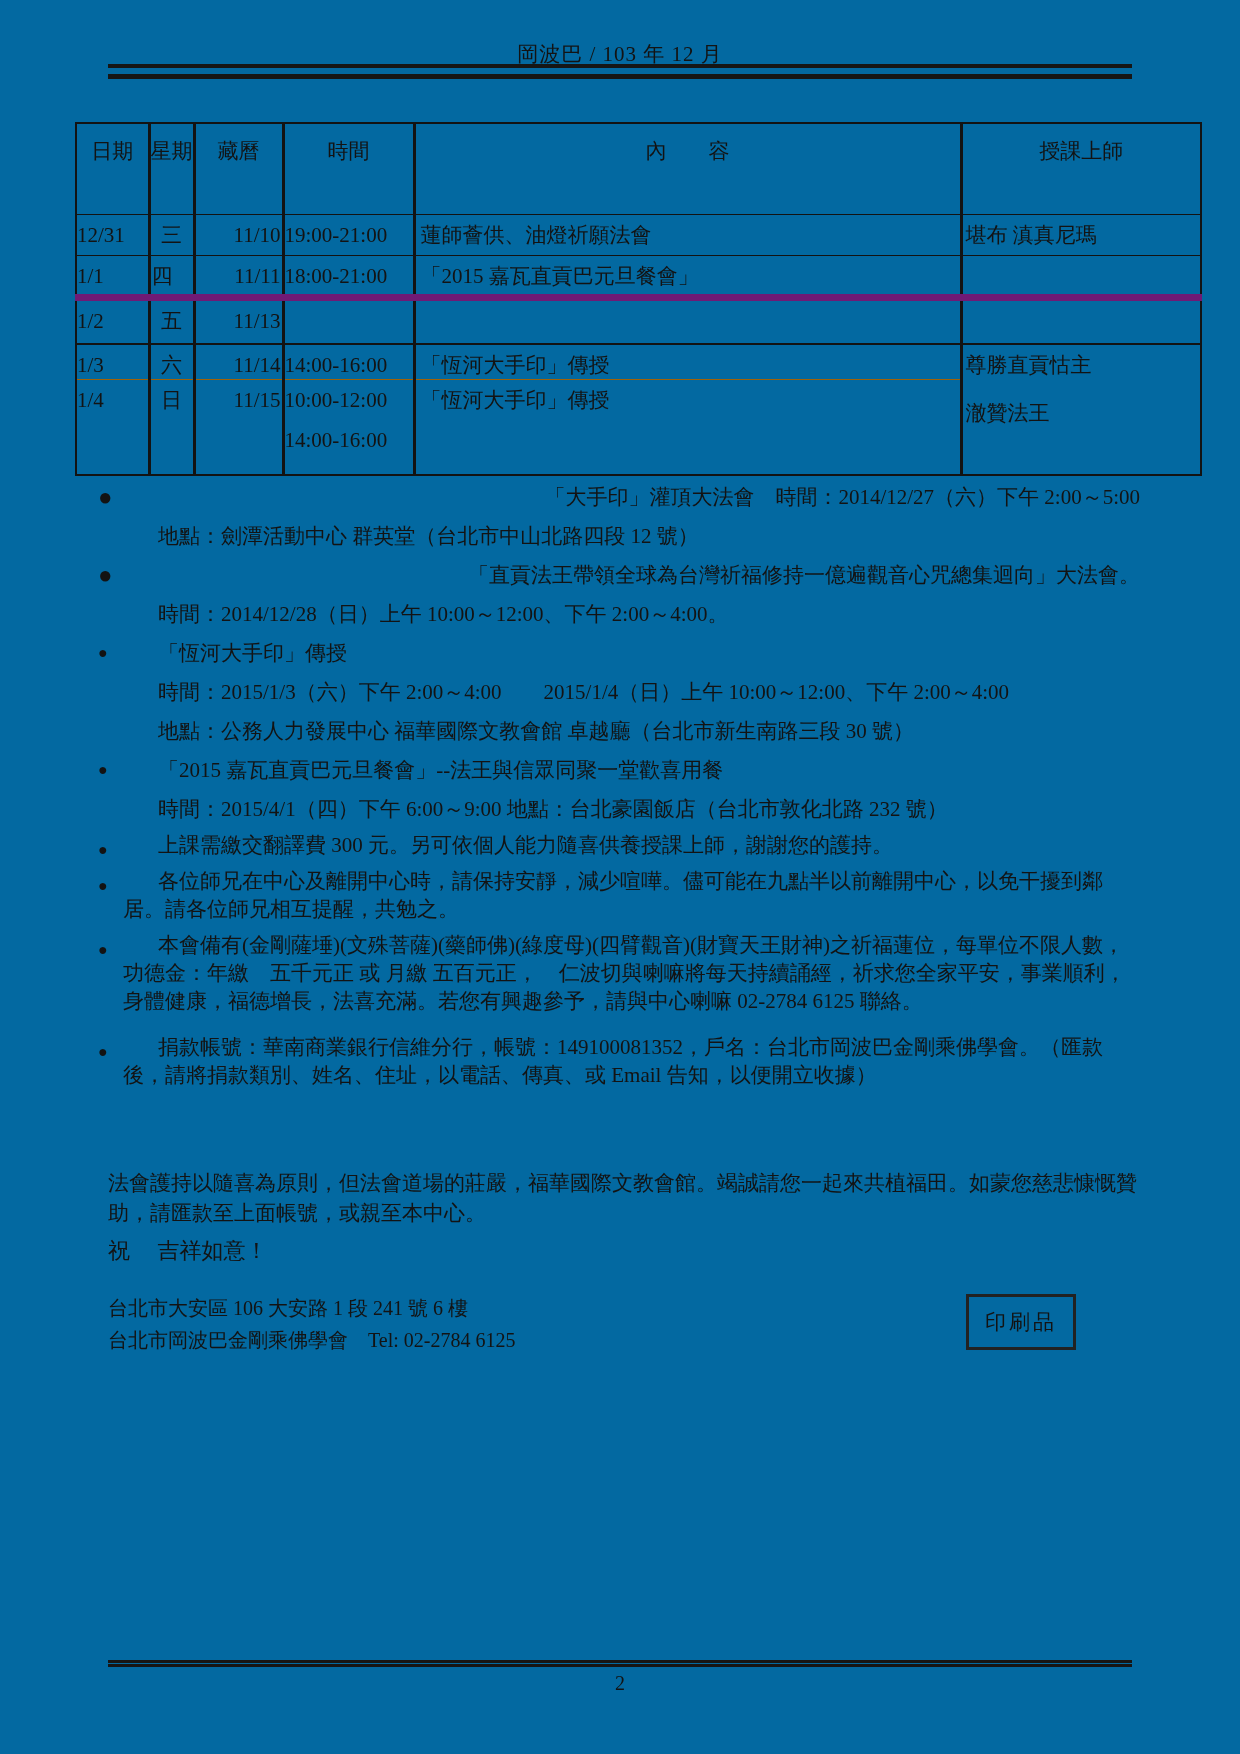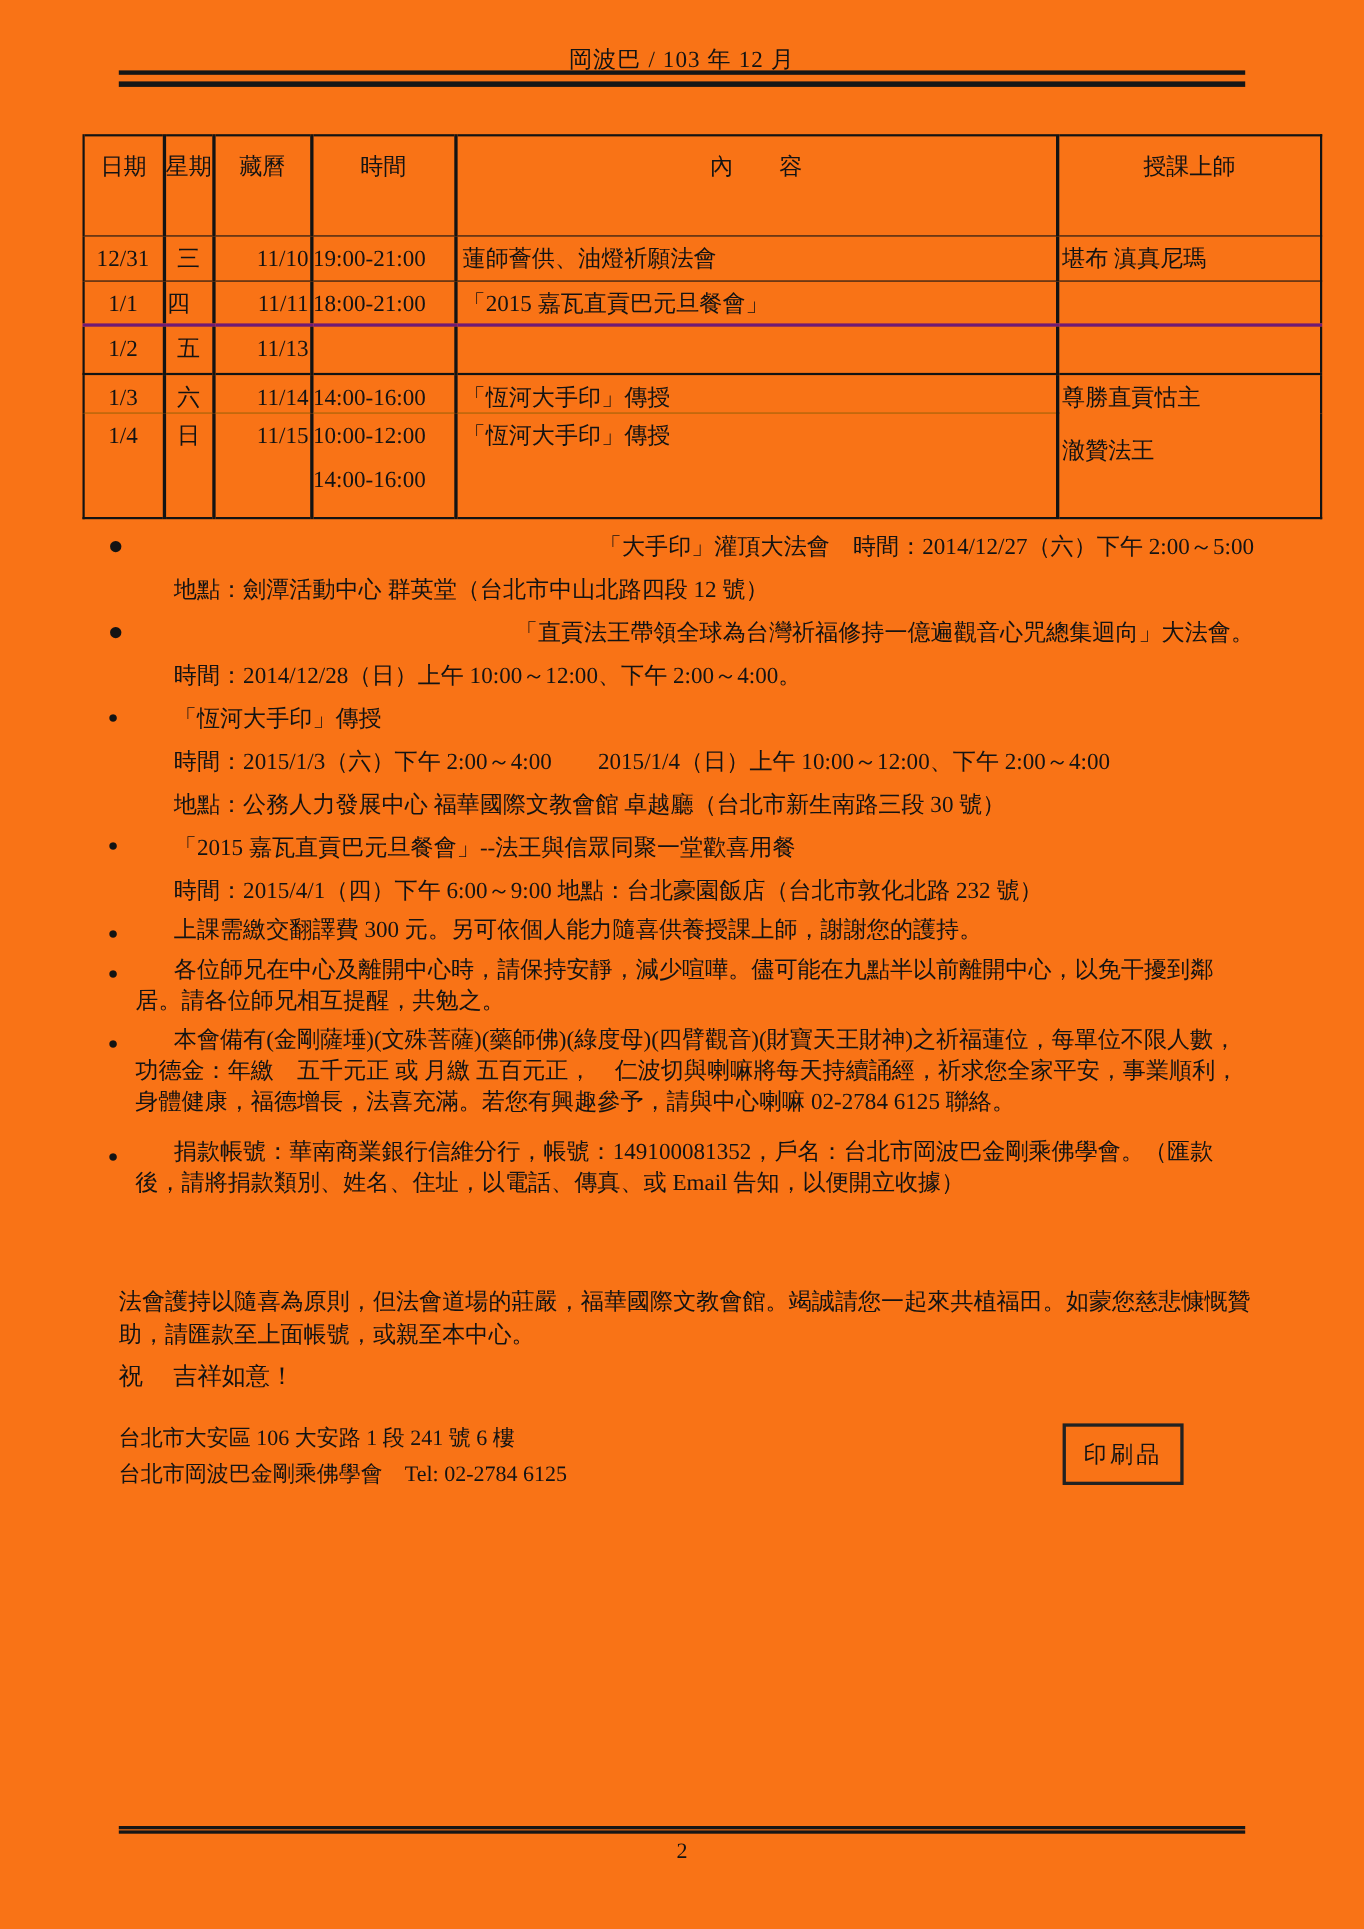--- a/index.html
+++ b/index.html
@@ -1,38 +1,38 @@
 <!DOCTYPE html>
 <html><head>
 <meta charset="utf-8">
 <style>
   html,body{margin:0;padding:0;background:#e8e8e8;}
   .page{
-    position:relative;width:1240px;height:1754px;margin:0 auto;background:#f97316;
+    position:relative;width:1240px;height:1754px;margin:0 auto;background:#0369a1;
     font-family:"Liberation Serif","DejaVu Serif",serif;color:#131313;
     overflow:hidden;
   }
   .doc-title{position:absolute;top:40px;left:0;width:100%;text-align:center;font-size:21px;letter-spacing:1px;}
   .header-rule{position:absolute;top:64px;left:108px;width:1024px;height:6px;
     border-top:4px solid #161616;border-bottom:5px solid #161616;}
 
   
   table.schedule{position:absolute;top:122px;left:75px;border-collapse:collapse;table-layout:fixed;
     font-size:21px;border:2px solid #131313;}
   .schedule th,.schedule td{padding:0;vertical-align:top;font-weight:normal;border-left:3px solid #131313;overflow:hidden;}
   .schedule th:first-child,.schedule td:first-child{border-left:2px solid #131313;}
   .schedule thead th{height:84px;padding-top:6px;line-height:42px;text-align:center;border-bottom:1px solid #131313;}
   .schedule td{line-height:26px;padding-top:7px;}
   .th-weekday{word-break:break-all;}
   tr.r1 td{height:33px;border-bottom:1px solid #131313;}
-  tr.r2 td{height:31px;border-bottom:3px solid #701a75;}
+  tr.r2 td{height:31px;border-bottom:7px solid #701a75;}
   tr.r3 td{height:35px;border-bottom:2px solid #131313;}
   tr.r4 td{height:27px;border-bottom:1px solid #a16207;margin-top:43px;}
   tr.r5 td{height:87px;border-bottom:2px solid #131313;}
-  td.cell-date{text-align:center;padding-right:1px;}
+  td.cell-date{text-align:left;padding-right:1px;}
   td.cell-week{text-align:center;}
   td.cell-week.wleft{text-align:left;padding-left:1px;}
   td.cell-tib{text-align:right;padding-right:1px;}
   td.cell-time{text-align:left;white-space:nowrap;}
   td.cell-content{padding-left:5px;}
   td.cell-teacher{padding-left:3px;}
   .time-line2{margin-top:14px;}
   .teacher-line2{margin-top:22px;}
 
   

